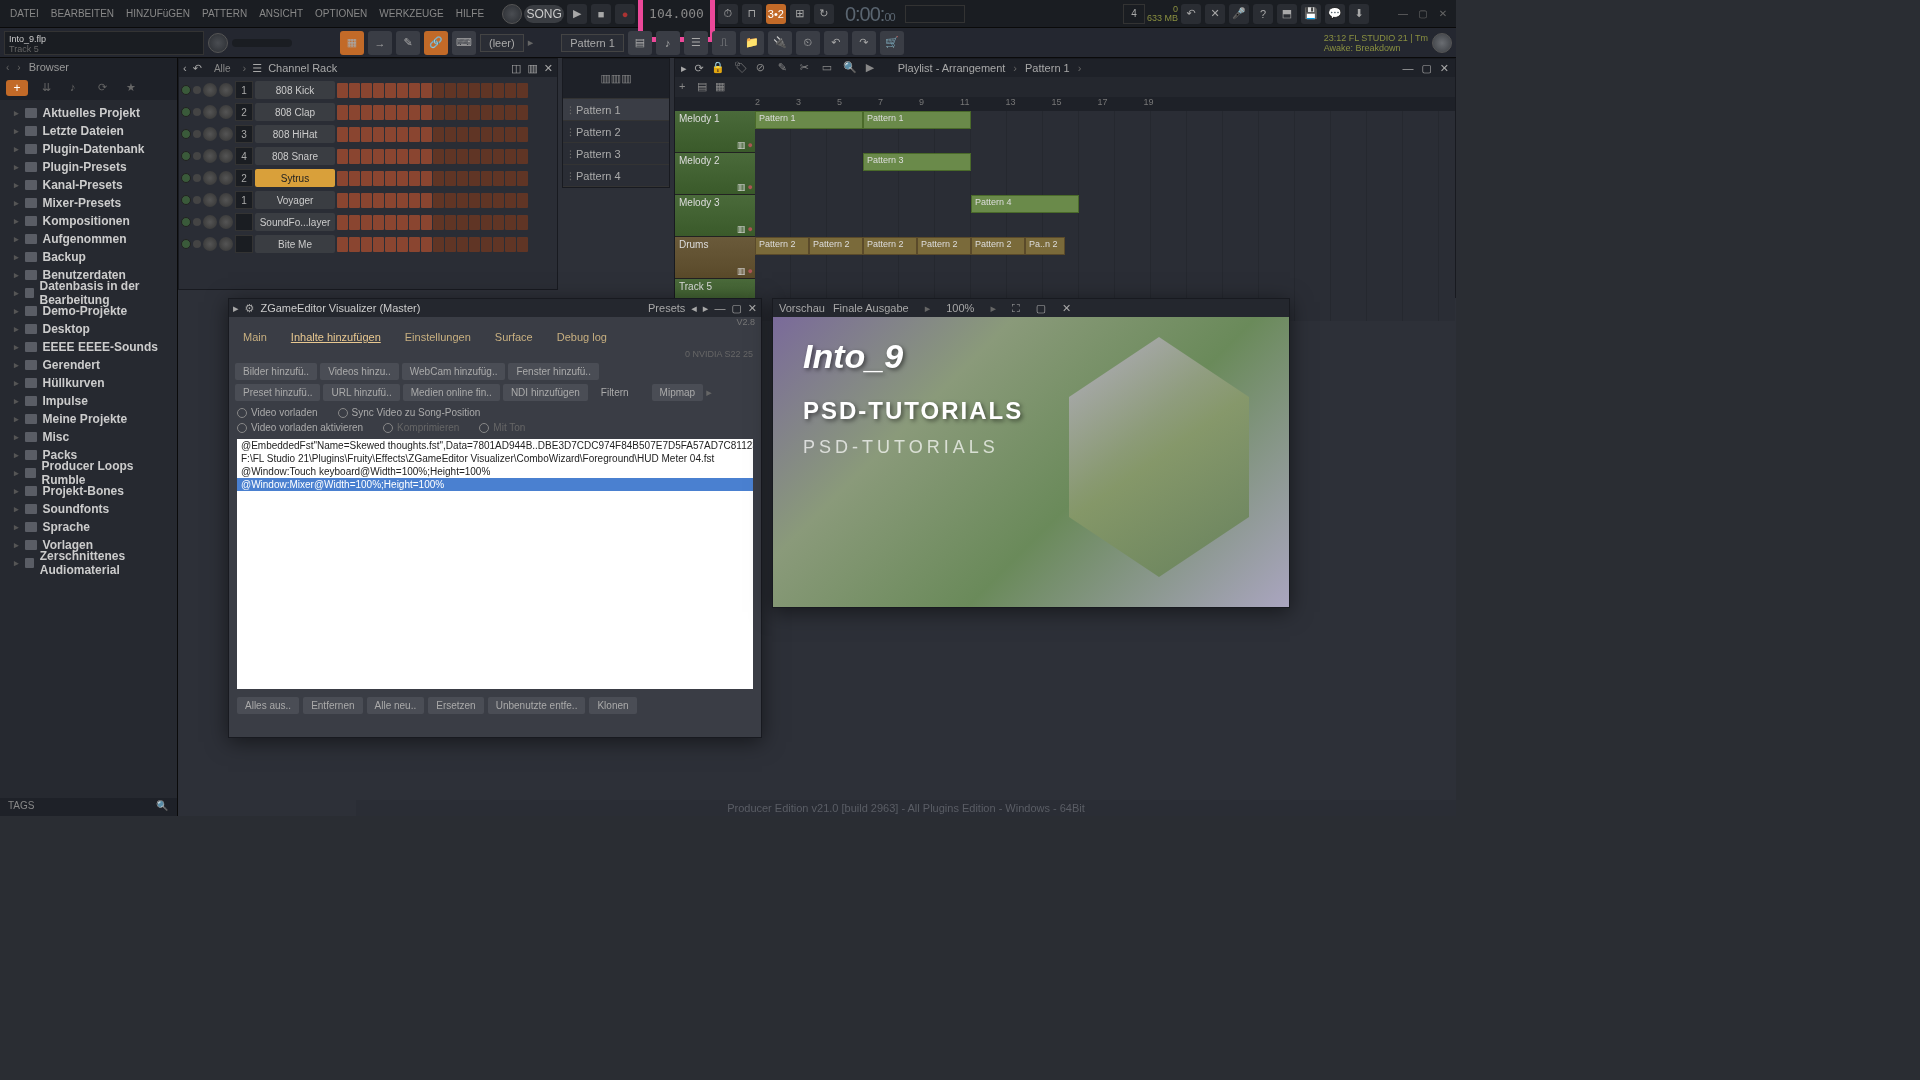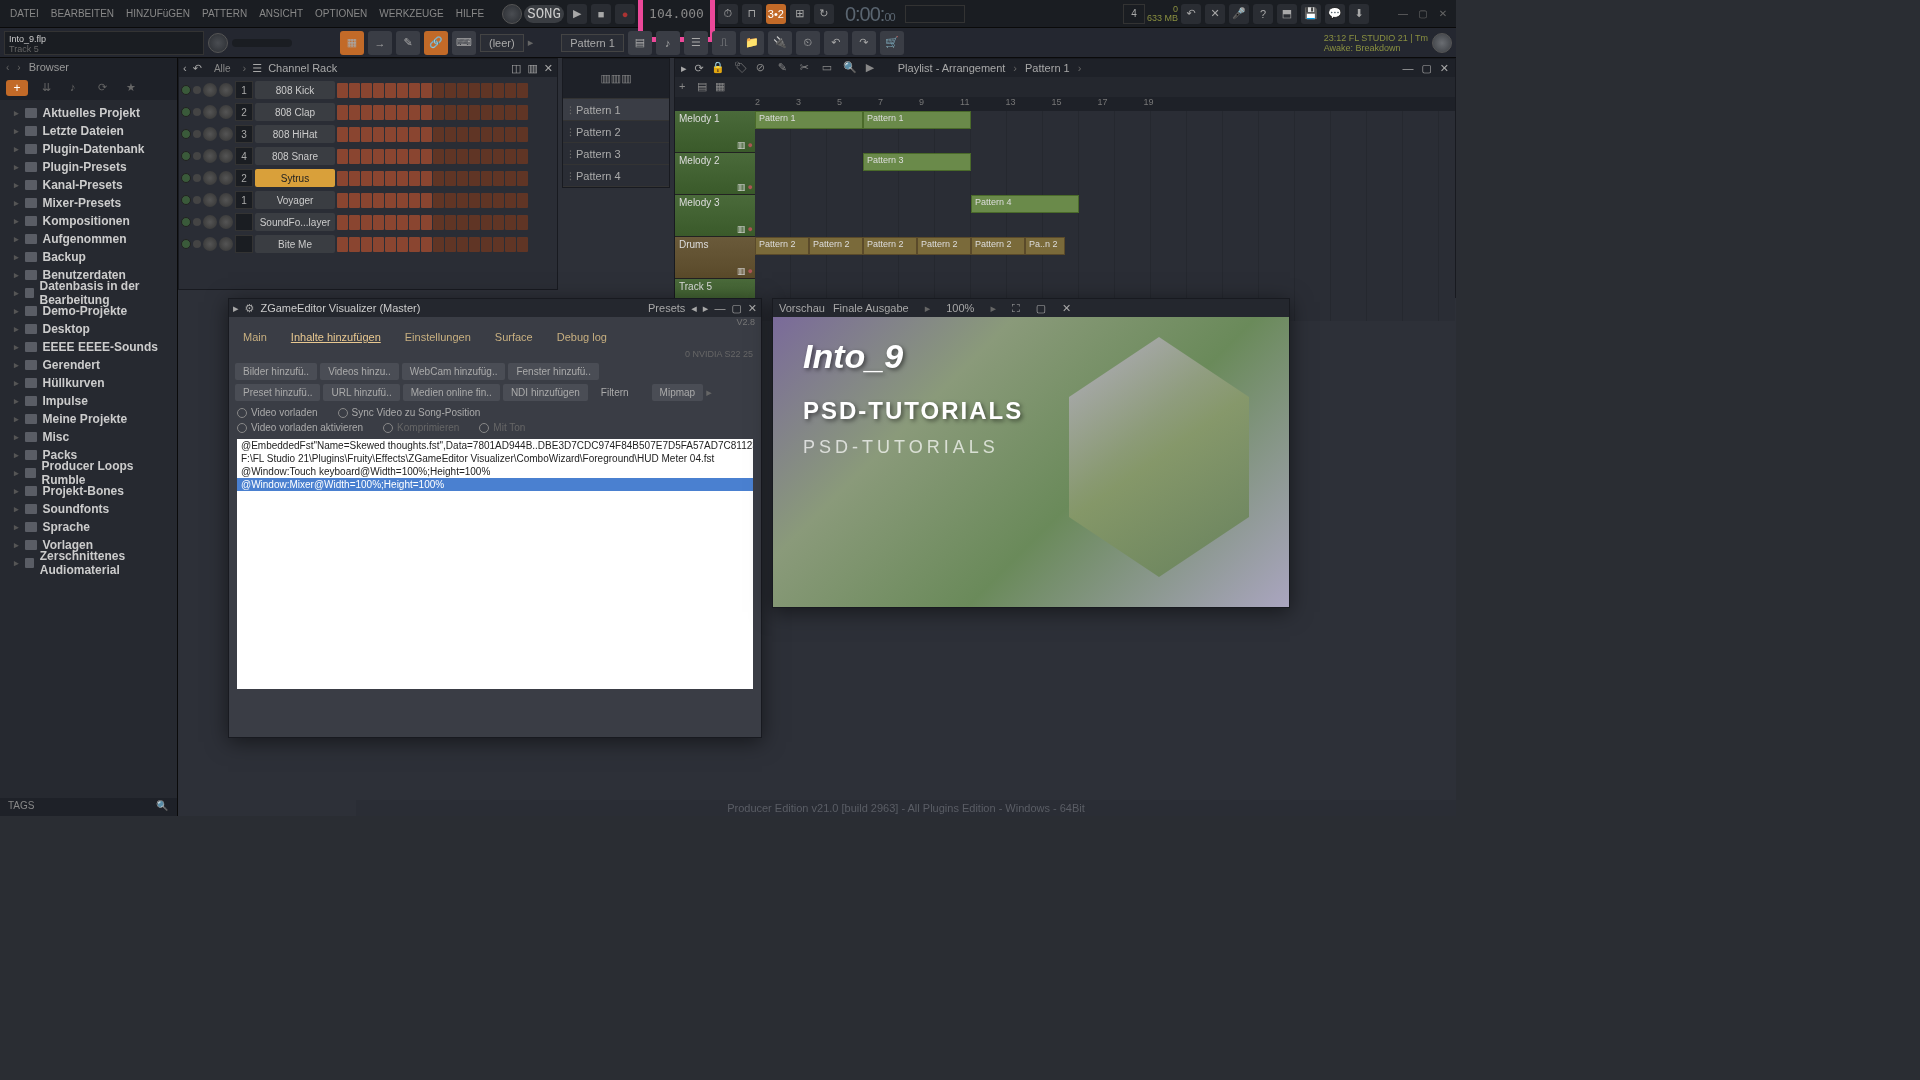--- a/index.html
+++ b/index.html
@@ -3,21 +3,21 @@
 <meta charset="utf-8">
 <style>
 * { margin: 0; padding: 0; box-sizing: border-box; font-family: Arial, sans-serif; user-select: none; }
 body { background: #2a2d33; color: #a8a8a8; font-size: 11px; overflow: hidden; width: 1456px; height: 816px; position: relative; }
 
 
 .menubar { height: 28px; background: #1a1d22; display: flex; align-items: center; padding: 0 4px; gap: 2px; border-bottom: 1px solid #0a0a0a; }
 .menu-item { padding: 4px 6px; font-size: 10px; color: #888; cursor: pointer; }
 .toolbar-spacer { flex: 0 0 8px; }
 .toolbar-btn { width: 20px; height: 20px; background: #2a2d33; border-radius: 3px; display: inline-flex; align-items: center; justify-content: center; cursor: pointer; margin: 0 1px; }
-.pat-song { width: 40px; height: 18px; background: #3a3d42; border-radius: 9px; display: flex; align-items: center; justify-content: center; font-size: 14px; color: #ccc; font-family: Liberation Mono, monospace; }
+.pat-song { width: 40px; height: 18px; background: #3a3d42; border-radius: 9px; display: flex; align-items: center; justify-content: center; font-size: 12px; color: #ccc; }
 .time-display { font-family: monospace; font-size: 20px; color: #5a6570; letter-spacing: -1px; padding: 0 8px; }
 .tempo-box { background: #1a1d22; border: 5px solid #ec4899; padding: 16px 6px; font-family: monospace; font-size: 13px; color: #888; }
 .meter-box { width: 60px; height: 18px; background: #1a1d22; border: 1px solid #333; }
 .sig-box { width: 22px; height: 20px; background: #1a1d22; display: flex; align-items: center; justify-content: center; font-size: 10px; color: #aaa; border: 1px solid #333; }
 .mem-box { font-size: 9px; color: #8a9040; text-align: right; line-height: 9px; }
 .win-btn { width: 14px; height: 14px; display: inline-flex; align-items: center; justify-content: center; font-size: 10px; color: #666; cursor: pointer; margin: 0 2px; }
 
 
 .toolbar2 { height: 30px; background: #242730; display: flex; align-items: center; padding: 0 4px; gap: 4px; border-bottom: 1px solid #0a0a0a; }
 .hint-panel { width: 200px; height: 24px; background: #1a1d22; border: 1px solid #333; padding: 2px 4px; font-size: 10px; }
@@ -748,20 +748,28 @@
             <div class="p-radio"></div>
             <span>Mit Ton</span>
           </div>
       </div>
       <div class="plugin-list" id="plugin-list">
           <div class="plugin-list-line">@EmbeddedFst"Name=Skewed thoughts.fst",Data=7801AD944B..DBE3D7CDC974F84B507E7D5FA57AD7C811233557344CE327691A7E8E</div>
           <div class="plugin-list-line">F:\FL Studio 21\Plugins\Fruity\Effects\ZGameEditor Visualizer\ComboWizard\Foreground\HUD Meter 04.fst</div>
           <div class="plugin-list-line">@Window:Touch keyboard@Width=100%;Height=100%</div>
           <div class="plugin-list-line sel">@Window:Mixer@Width=100%;Height=100%</div>
         </div>
+      <div class="plugin-footer" id="plugin-footer">
+          <div class="p-btn">Alles aus..</div>
+          <div class="p-btn">Entfernen</div>
+          <div class="p-btn">Alle neu..</div>
+          <div class="p-btn">Ersetzen</div>
+          <div class="p-btn">Unbenutzte entfe..</div>
+          <div class="p-btn">Klonen</div>
+        </div>
     </div>
 
     <div class="preview-win">
       <div class="preview-titlebar">
         <span>Vorschau</span>
         <div style="display:flex;gap:16px;align-items:center">
           <span>Finale Ausgabe</span>
           <span style="color:#666">▸</span>
           <span>100%</span>
           <span style="color:#666">▸</span>

